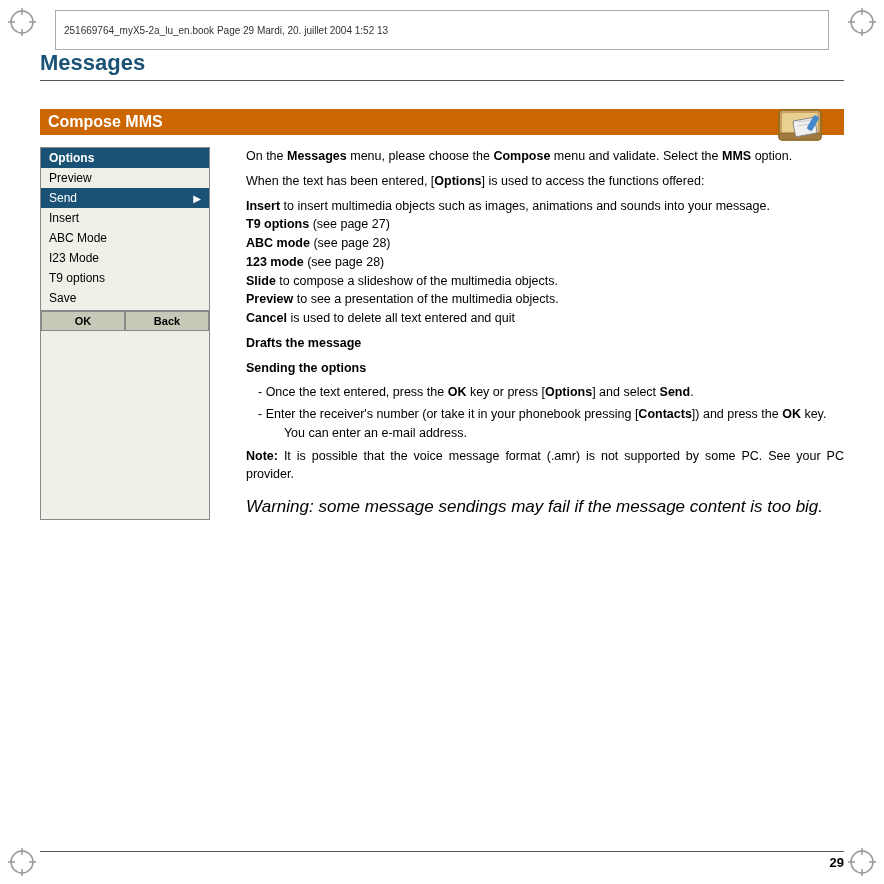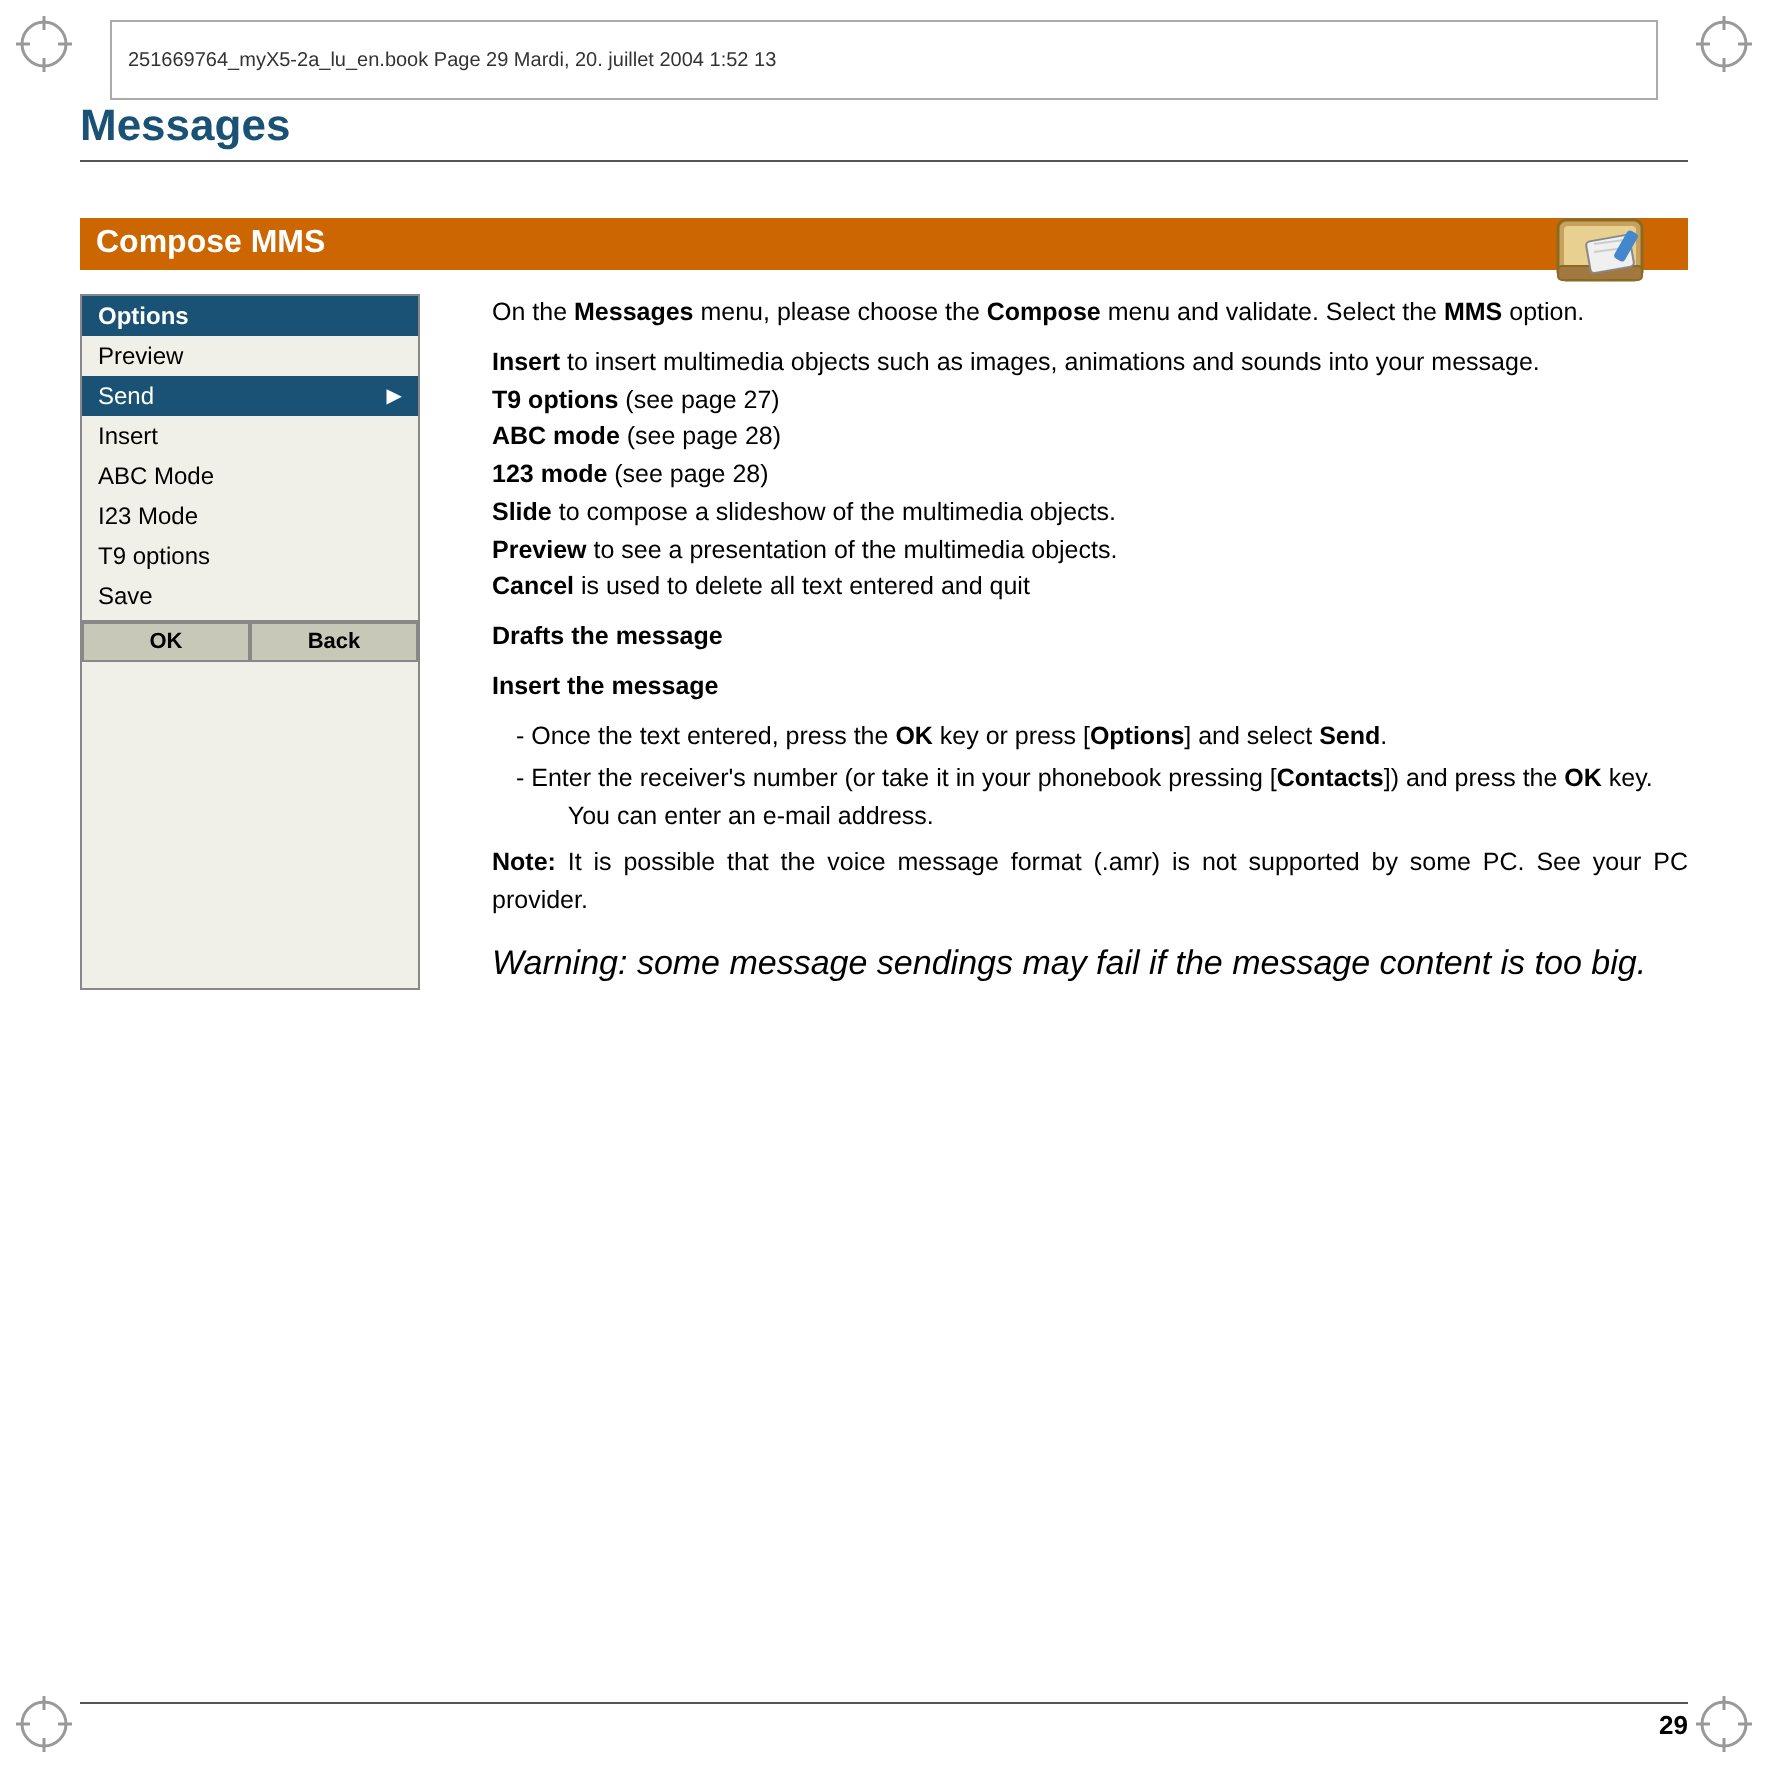--- a/index.html
+++ b/index.html
@@ -283,35 +283,38 @@
         <div class="phone-menu-btn">Back</div>
       </div>
     </div>
 
     <div class="text-content">
 
       <p>
         On the <strong>Messages</strong> menu, please choose the <strong>Compose</strong> menu and validate. Select the <strong>MMS</strong> option.
       </p>
 
+      <p>
+        When the text has been entered, [<strong>Options</strong>] is used to access the functions offered:
+      </p>
 
       <p>
         <strong>Insert</strong> to insert multimedia objects such as images, animations and sounds into your message.<br>
         <strong>T9 options</strong> (see page 27)<br>
         <strong>ABC mode</strong> (see page 28)<br>
         <strong>123 mode</strong> (see page 28)<br>
         <strong>Slide</strong> to compose a slideshow of the multimedia objects.<br>
         <strong>Preview</strong> to see a presentation of the multimedia objects.<br>
         <strong>Cancel</strong> is used to delete all text entered and quit
       </p>
 
       <p><strong>Drafts the message</strong></p>
 
 
-      <p><strong>Insert the message</strong></p>
+      <p><strong>Sending the options</strong></p>
 
       <ul class="indent-list">
         <li>
           -  Once the text entered, press the <strong>OK</strong> key or press [<strong>Options</strong>] and select <strong>Send</strong>.
         </li>
         <li>
           -  Enter the receiver's number (or take it in your phonebook pressing [<strong>Contacts</strong>]) and press the <strong>OK</strong> key.<br>
           &nbsp;&nbsp;&nbsp;&nbsp;You can enter an e-mail address.
         </li>
       </ul>

